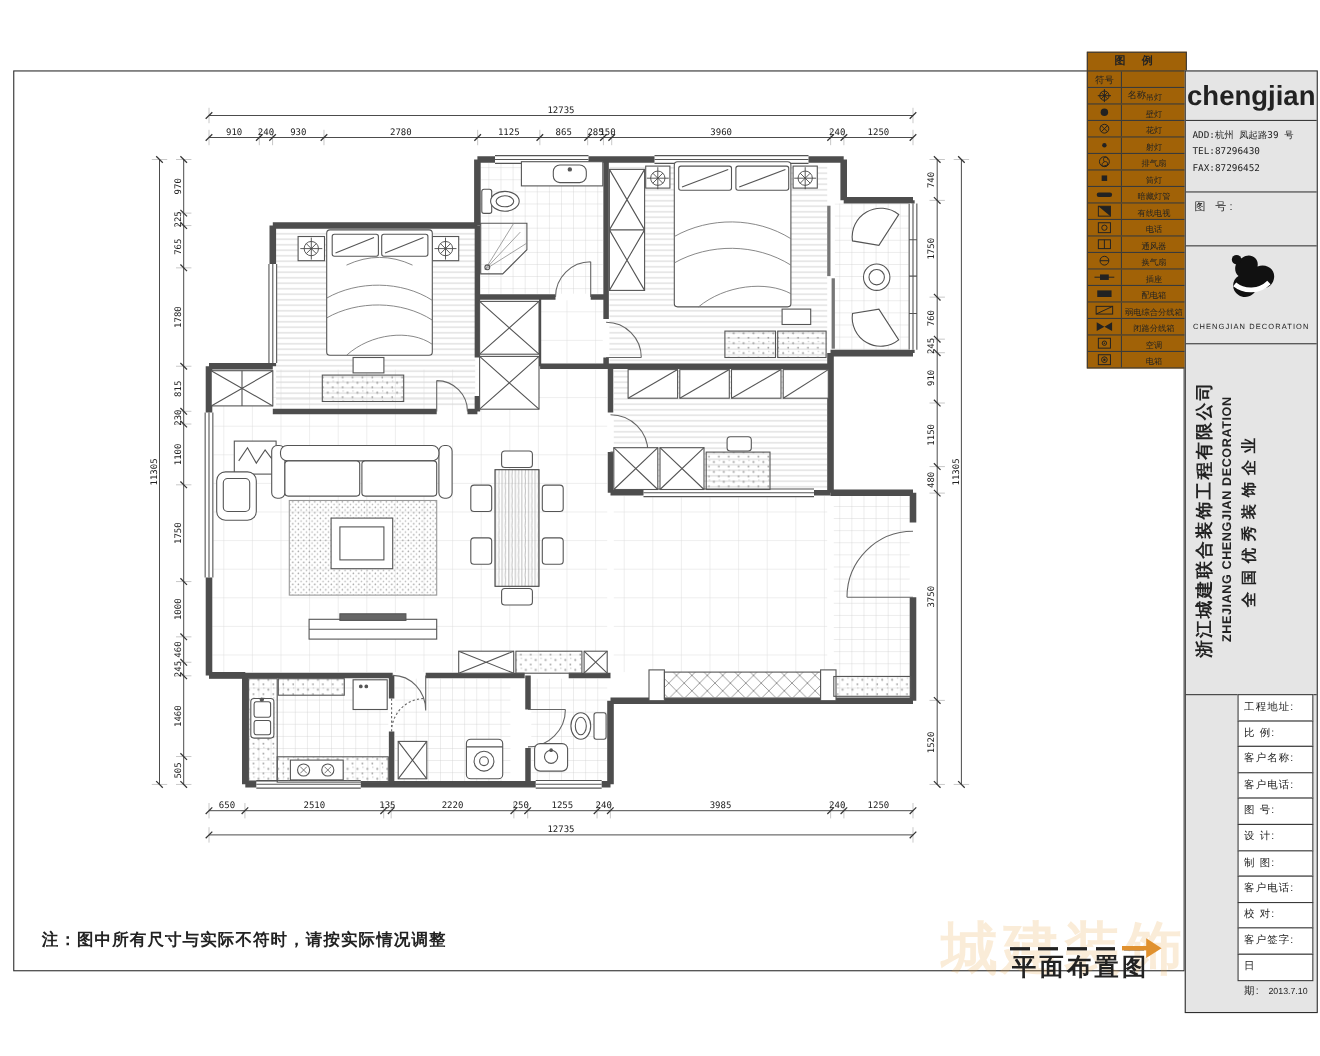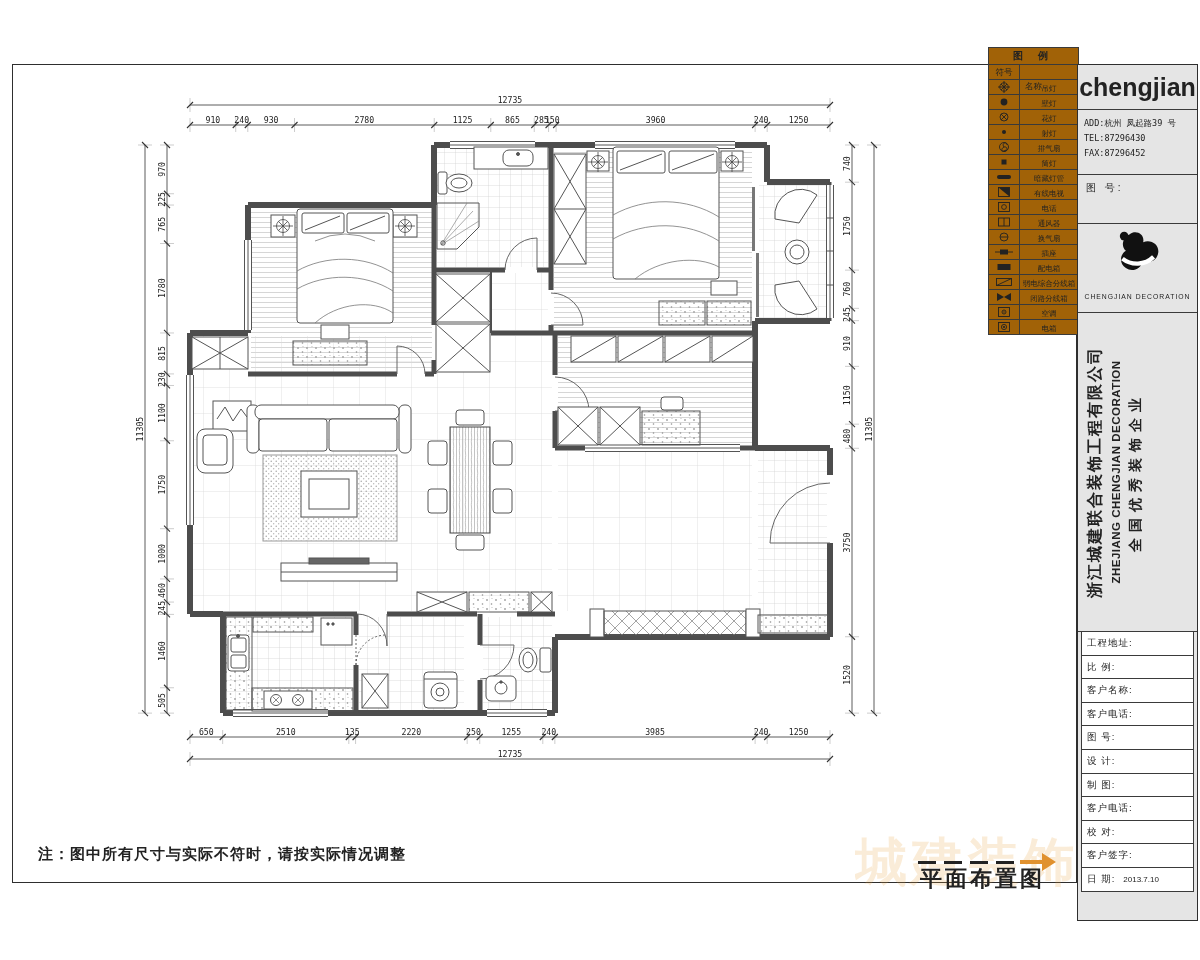--- a/index.html
+++ b/index.html
@@ -27,21 +27,21 @@
   #remark{height:46px;font-size:10px;padding:6px 0 0 8px;letter-spacing:3px;}
   #drawno{height:42px;font-size:10px;padding:6px 0 0 8px;letter-spacing:3px;}
   #logomark{height:88px;text-align:center;}
   #logomark .cap{font-size:6.8px;letter-spacing:1px;margin-top:1px;}
   #company-vert{height:318px;}
   #company-vert .rot{position:absolute;left:-96px;top:107px;width:310px;height:104px;
       transform:rotate(-90deg);text-align:center;}
   .cn-name{font-size:16px;font-weight:bold;letter-spacing:2px;}
   .en-name{font-size:11.5px;font-weight:bold;letter-spacing:0.5px;margin-top:4px;}
   .slogan{font-size:14px;font-weight:bold;letter-spacing:6px;margin-top:5px;}
-  #tb-fields{position:relative;}
+  #tb-fields{position:relative;margin-left:44px;}
   #tb-fields .frow{height:22.6px;line-height:22.6px;border:1px solid #3a3a3a;margin:-1px 3px 0 3px;
       font-size:9.5px;padding-left:5px;letter-spacing:1px;background:#fff;}
   #tb-fields .frow .val{font-size:8px;margin-left:8px;letter-spacing:0;}
   
   #note{left:38px;top:845px;font-size:15px;font-weight:700;letter-spacing:1px;}
   #plan-title{left:920px;top:828px;font-size:22px;font-weight:700;letter-spacing:3px;margin-top:36px;}
   #plan-underline{left:918px;top:861px;width:128px;height:3px;
       background:repeating-linear-gradient(90deg,#222 0 18px,#fff 18px 26px);}
   #plan-arrow{left:1042px;top:853px;width:0;height:0;border-left:14px solid #e0912f;
       border-top:9px solid transparent;border-bottom:9px solid transparent;}

